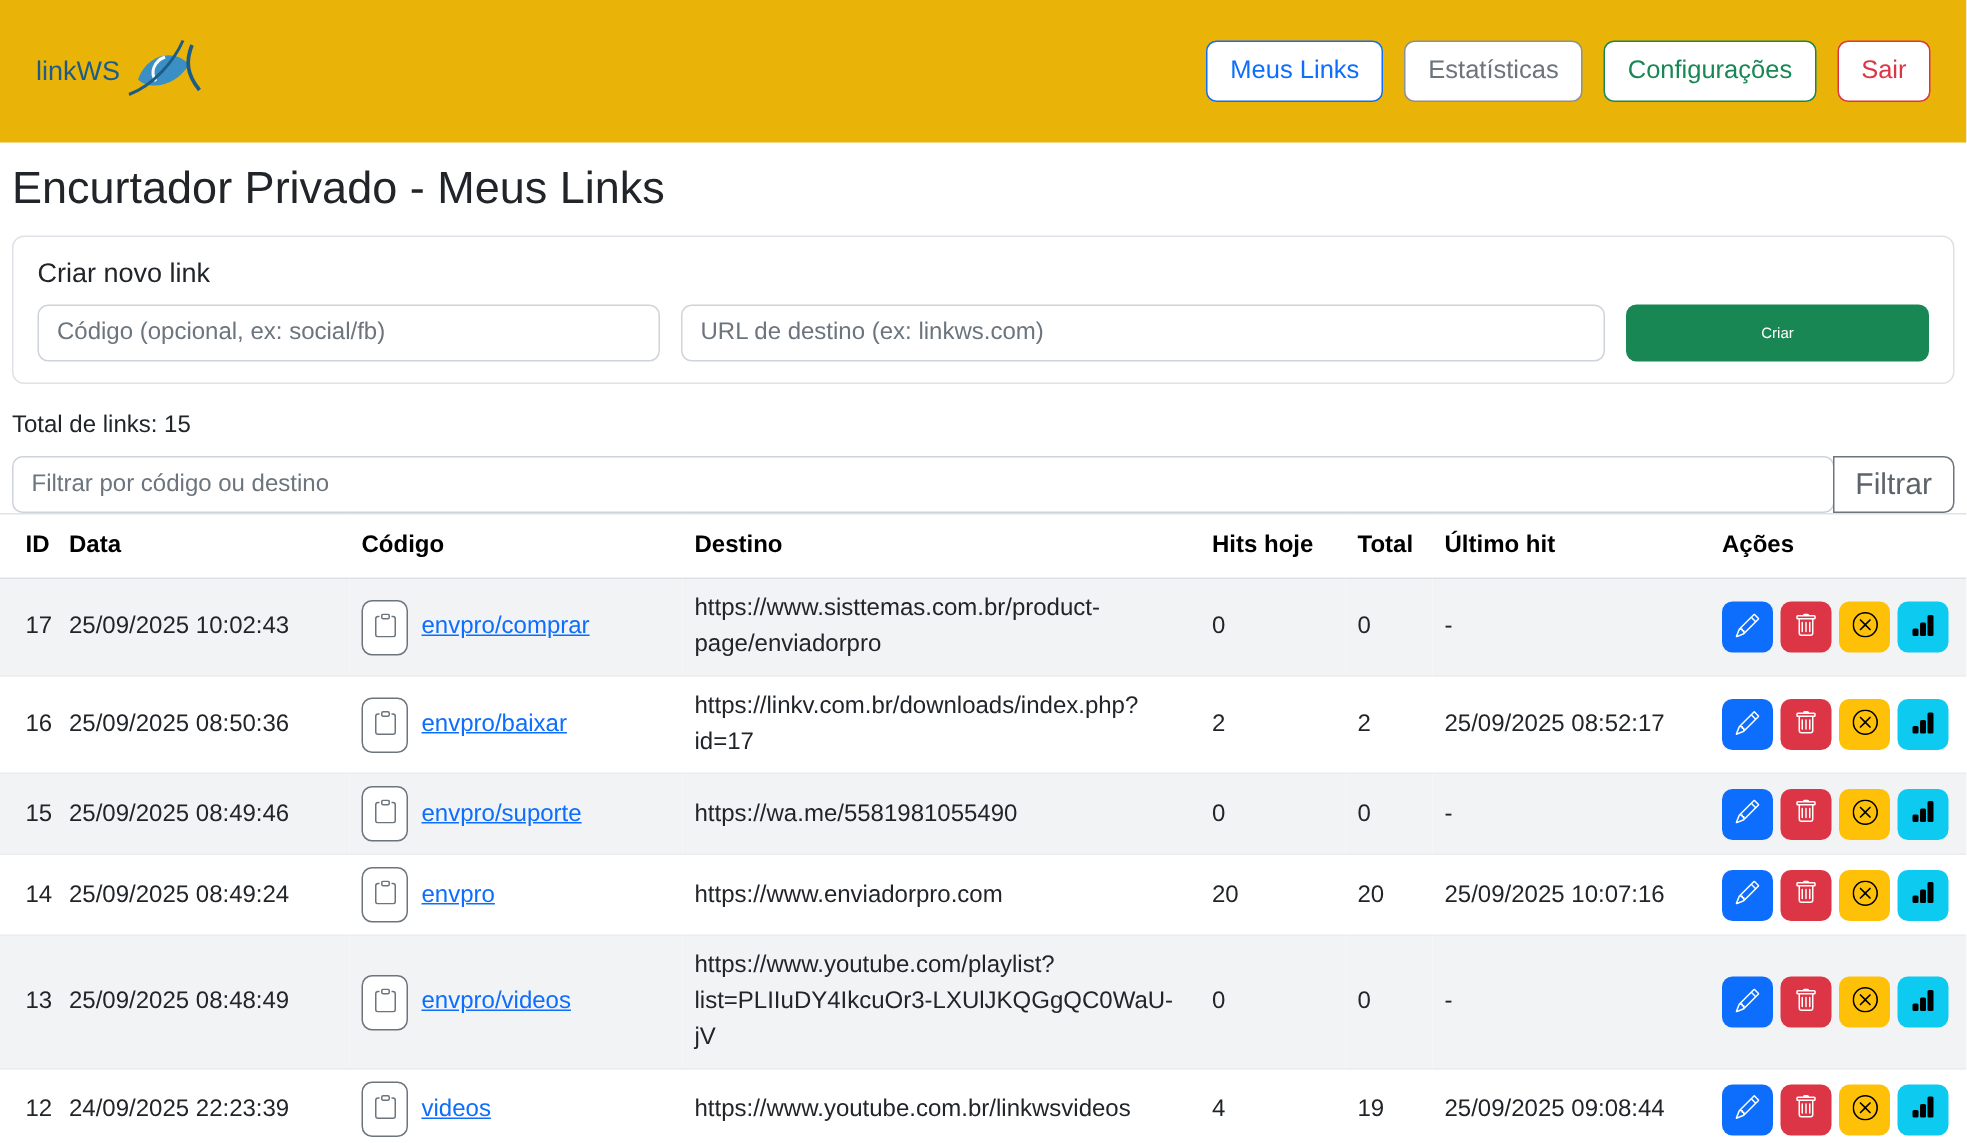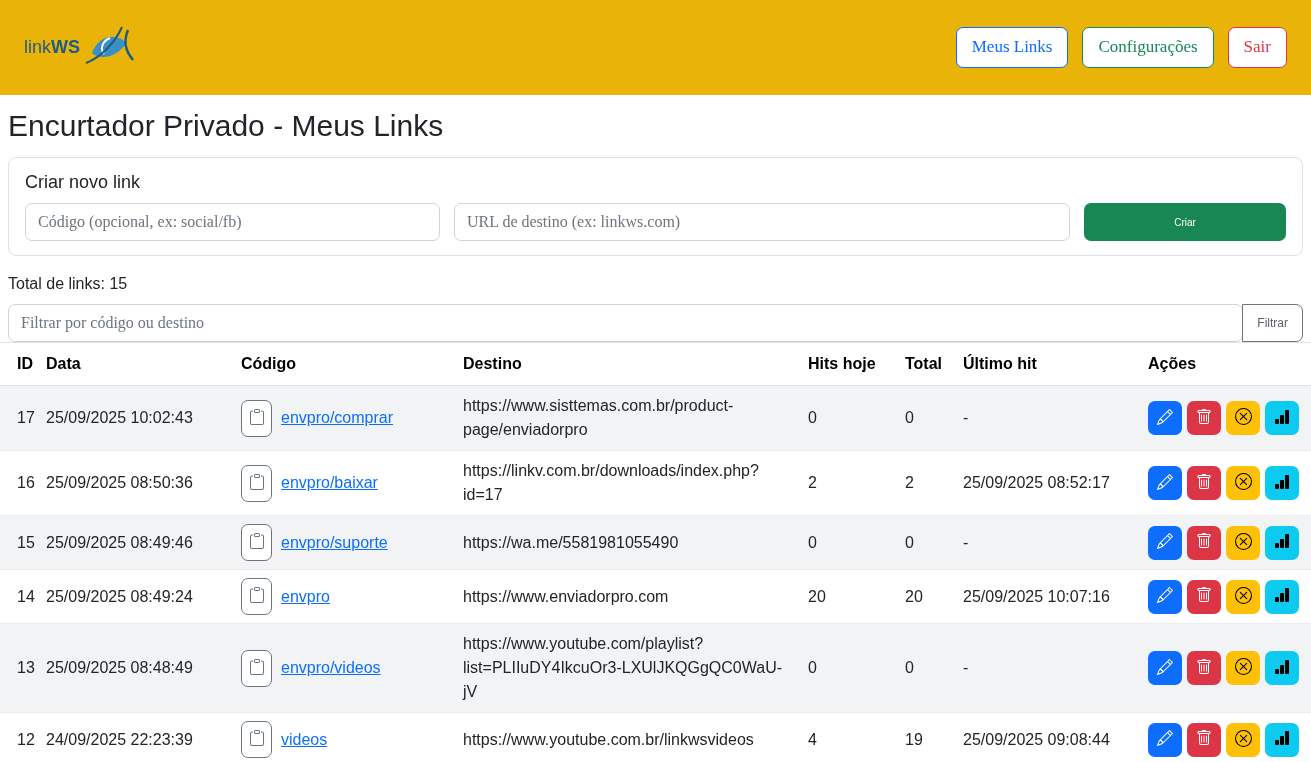--- a/index.html
+++ b/index.html
@@ -3,50 +3,50 @@
 <meta charset="utf-8">
 <style>
   * { box-sizing: border-box; margin: 0; padding: 0; }
   html,body { width:1311px; height:762px; overflow:hidden; background:#fff;
     font-family:"Liberation Sans", sans-serif; color:#212529; }
 
   
   .navbar { background:#eab308; height:95px; display:flex; align-items:center;
     justify-content:space-between; padding:0 24px; }
   .brand { display:flex; align-items:center; color:#1d5c86; font-size:18px; }
-  .brand .bold { font-weight:700; }
+  .brand .bold { font-weight:400; }
   .brand svg { margin-left:2px; }
   .nav { display:flex; gap:14px; }
   .btn { border-radius:7px; background:#fff; font-size:17px; padding:9px 15px;
-    cursor:pointer; border:1px solid; font-family:Liberation Serif, serif; line-height:1.2; }
+    cursor:pointer; border:1px solid; font-family:Liberation Sans, sans-serif; line-height:1.2; }
   .btn-blue  { color:#0d6efd; border-color:#0d6efd; }
   .btn-gray  { color:#6c757d; border-color:#8a9096; }
   .btn-green { color:#198754; border-color:#198754; }
   .btn-red   { color:#dc3545; border-color:#dc3545; }
 
   
   .content { padding:0 8px; }
   .page-title { font-size:30px; font-weight:500; margin:14px 0 14px; color:#212529; }
 
   .card { border:1px solid #dee2e6; border-radius:8px; padding:14px 16px; }
   .card-title { font-size:18px; margin-bottom:10px; }
   .create-row { display:flex; gap:14px; }
   input.text { height:38px; border:1px solid #ced4da; border-radius:7px;
-    padding:16px 12px; font-size:16px; font-family:Liberation Serif, serif; color:#b91c1c; background:#fff; }
+    padding:16px 12px; font-size:16px; font-family:Liberation Sans, sans-serif; color:#b91c1c; background:#fff; }
   input.text::placeholder { color:#6c757d; }
   .code-input { flex:0 0 415px; }
   .url-input  { flex:1; }
   .create-btn { flex:0 0 202px; background:#198754; color:#fff; border:none;
     border-radius:7px; font-size:10px; cursor:pointer; font-family:inherit; }
 
   .total { font-size:16px; margin:19px 0 11px; }
   .filter-group { display:flex; margin-bottom:0; }
   .filter-input { flex:1; border-radius:7px 0 0 7px; }
   .filter-btn { padding:0 14px; border:1px solid #6c757d; color:#5c636a; background:#fff;
-    border-radius:0 7px 7px 0; font-size:12px; margin-left:-1px; cursor:pointer; font-family:inherit; }
+    border-radius:0 7px 7px 0; font-size:20px; margin-left:-1px; cursor:pointer; font-family:inherit; }
 
   
   table { width:1311px; border-collapse:collapse; table-layout:fixed; font-size:16px; }
   thead th { text-align:left; font-weight:700; color:#000; padding:12px 8px;
     border-top:1px solid #dee2e6; border-bottom:1px solid #dee2e6; }
   tbody td { padding:8px 8px; vertical-align:middle; border-bottom:1px solid #ececee; }
   thead th:first-child, tbody td:first-child { padding-left:17px; }
   tbody tr:nth-child(odd) { background:#f2f3f4; }
 
   .codigo-cell { display:flex; align-items:center; gap:9px; }
@@ -74,20 +74,21 @@
       <svg width="56" height="44" viewBox="0 0 56 44">
         <path d="M10 30 C16 13 34 9 44 20 C36 34 18 38 10 30 Z" fill="#3a8fc4"></path>
         <path d="M22 31 C18 26 20 18 28 15" stroke="#f8f9fa" stroke-width="2" fill="none"></path>
         <path d="M46 7 C42 17 42 26 51 37" stroke="#1d5c86" stroke-width="2.5" fill="none"></path>
         <path d="M4 40 C20 34 34 18 40 4" stroke="#1d5c86" stroke-width="2" fill="none"></path>
       </svg>
     </span>
   </div>
   <nav class="nav">
     <button class="btn btn-blue">Meus Links</button>
+    <button class="btn btn-gray">Estatísticas</button>
     <button class="btn btn-green">Configurações</button>
     <button class="btn btn-red">Sair</button>
   </nav>
 </header>
 
 <main>
   <div class="content">
     <h1 class="page-title">Encurtador Privado - Meus Links</h1>
 
     <section class="card">

